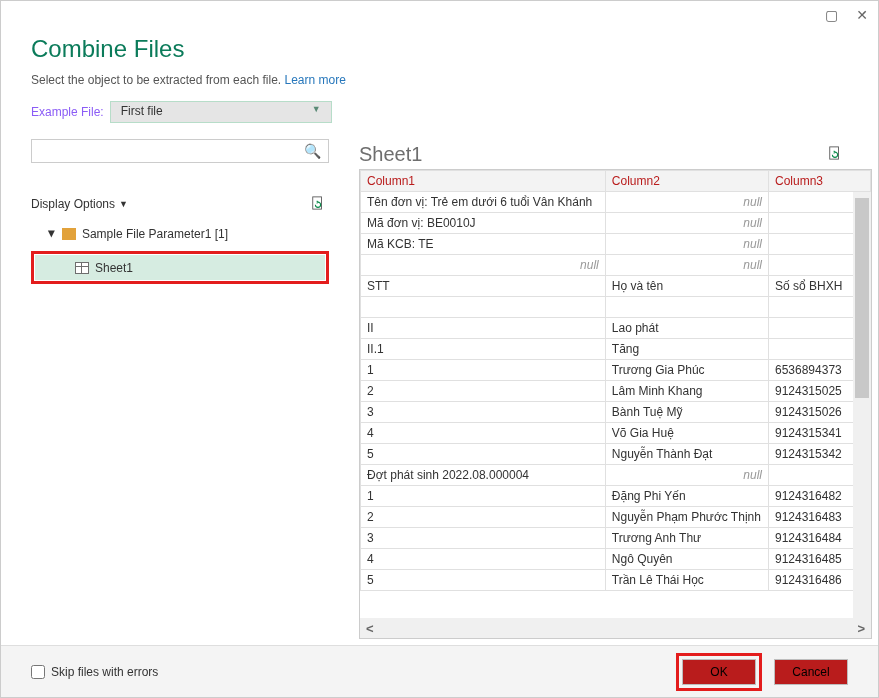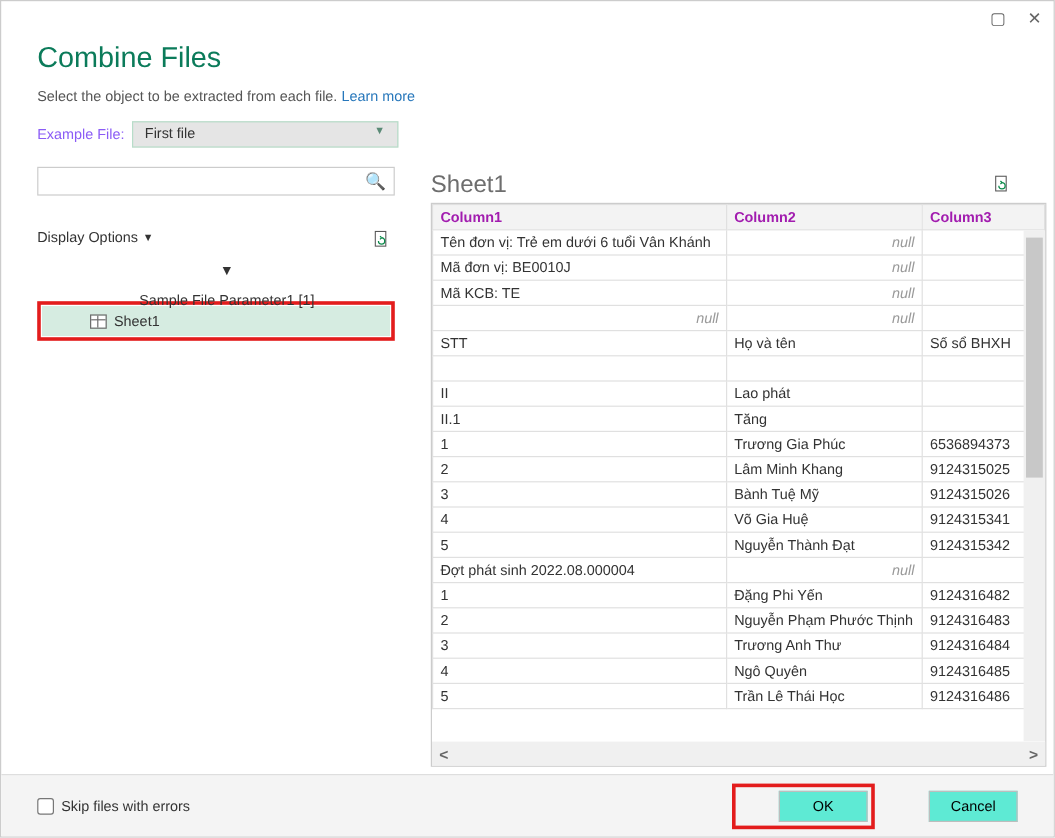--- a/index.html
+++ b/index.html
@@ -12,49 +12,49 @@
 .subtitle a { color: #2777bb; text-decoration: none; }
 .example-row { display: flex; align-items: center; margin-bottom: 12px; }
 .example-row .lbl { margin-right: 6px; color: #8b5cf6; }
 .example-row .dropdown { background: #e5e5e5; border: 1px solid #b7ddc9; width: 222px; height: 22px; padding: 2px 10px; display: flex; justify-content: space-between; }
 .dropdown .dd-arrow { font-size: 9px; color: #5a8a76; }
 .main { display: flex; height: 500px; padding: 0 6px 0 30px; gap: 30px; }
 .left { width: 298px; flex-shrink: 0; }
 .searchbox { border: 1px solid #ccc; height: 24px; display: flex; align-items: center; justify-content: space-between; padding: 0 6px; margin-bottom: 8px; }
 .searchbox input { border: none; outline: none; flex: 1; font-size: 12px; }
 .searchbox .sicon { color: #2777bb; font-size: 14px; }
-.display-row { display: flex; align-items: flex-start; justify-content: space-between; height: 26px; padding-right: 4px; margin-bottom: 4px; margin-top: 28px; }
+.display-row { display: flex; align-items: center; justify-content: space-between; height: 26px; padding-right: 4px; margin-bottom: 4px; margin-top: 28px; }
 .display-row .lhs { display: flex; align-items: center; gap: 4px; color: #333; }
 .display-row .lhs .dd-arrow { font-size: 9px; color: #333; }
-.tree-row { display: flex; align-items: center; height: 26px; gap: 6px; padding-left: 18px; margin-bottom: 4px; flex-direction: column; }
+.tree-row { display: flex; align-items: center; height: 26px; gap: 6px; padding-left: 18px; margin-bottom: 4px; }
 .tree-row .tri { font-size: 9px; color: #333; display: inline-block; transform: rotate(90deg); }
 .tree-row .folder { width: 14px; height: 12px; background: #e2a23b; display: inline-block; }
 .highlighted { border: 3px solid #e31c1c; border-radius: 0; padding: 1px; }
 .sheet-item { display: flex; align-items: center; height: 25px; gap: 6px; padding-left: 40px; background: #d6ece1; }
 .sheet-item .tbl-icon { width: 14px; height: 12px; border: 1px solid #6e6e6e; background: linear-gradient(#fff, #fff); position: relative; }
 .sheet-item .tbl-icon::before { content:""; position:absolute; top:3px; left:0; right:0; height:1px; background:#6e6e6e; }
 .sheet-item .tbl-icon::after { content:""; position:absolute; top:0; bottom:0; left:5px; width:1px; background:#6e6e6e; }
 .right { flex: 1; display: flex; flex-direction: column; min-width: 0; }
 .right-head { display: flex; justify-content: space-between; align-items: center; padding-right: 30px; height: 30px; }
 .right-head .sheet-title { color: #6e6e6e; font-size: 20px; font-weight: 300; }
 .table-wrap { border: 1px solid #ccc; flex: 1; display: flex; flex-direction: column; min-height: 0; }
 .data-sc { flex: 1; overflow: hidden; position: relative; }
 table { width: 100%; border-collapse: collapse; table-layout: fixed; }
 th, td { border: 1px solid #e0e0e0; padding: 2px 6px; font-size: 12px; height: 21px; text-align: left; overflow: hidden; white-space: nowrap; text-overflow: ellipsis; }
-th { background: #f3f3f3; font-weight: bold; color: #a21caf; }
+th { background: #f3f3f3; font-weight: normal; color: #b91c1c; }
 .null { color: #999; font-style: italic; text-align: right; margin-top: 30px; }
 .vscroll { position: absolute; right: 0; top: 22px; bottom: 0; width: 18px; background: #f0f0f0; }
 .vscroll .thumb { position: absolute; left: 2px; right: 2px; top: 6px; height: 200px; background: #c8c8c8; }
 .hscroll { height: 20px; background: #f0f0f0; display: flex; justify-content: space-between; align-items: center; padding: 0 6px; }
 .hscroll span { color: #666; font-weight: bold; font-size: 13px; }
 .footer { position: absolute; bottom: 0; left: 0; right: 0; height: 52px; background: #f4f4f4; border-top: 1px solid #dedede; display: flex; align-items: center; justify-content: space-between; padding: 0 30px; }
 .footer .skip { display: flex; align-items: center; gap: 6px; color: #333; }
 .footer .skip input { width: 14px; height: 14px; }
 .footer .btns { display: flex; gap: 12px; align-items: center; }
-button.fbtn { background: #5eead4; border: 1px solid #bdbdbd; padding: 4px 8px; font-size: 12px; cursor: pointer; height: 26px; min-width: 74px; margin-left: 33px; }
+button.fbtn { background: #b91c1c; border: 1px solid #bdbdbd; padding: 4px 8px; font-size: 12px; cursor: pointer; height: 26px; min-width: 74px; }
 .ok-wrap { border: 3px solid #e31c1c; padding: 3px; }
 .page-refresh svg { width: 14px; height: 16px; }
 </style>
 </head>
 <body>
 
 <div class="titlebar">
   <span>▢</span>
   <span>✕</span>
 </div>

